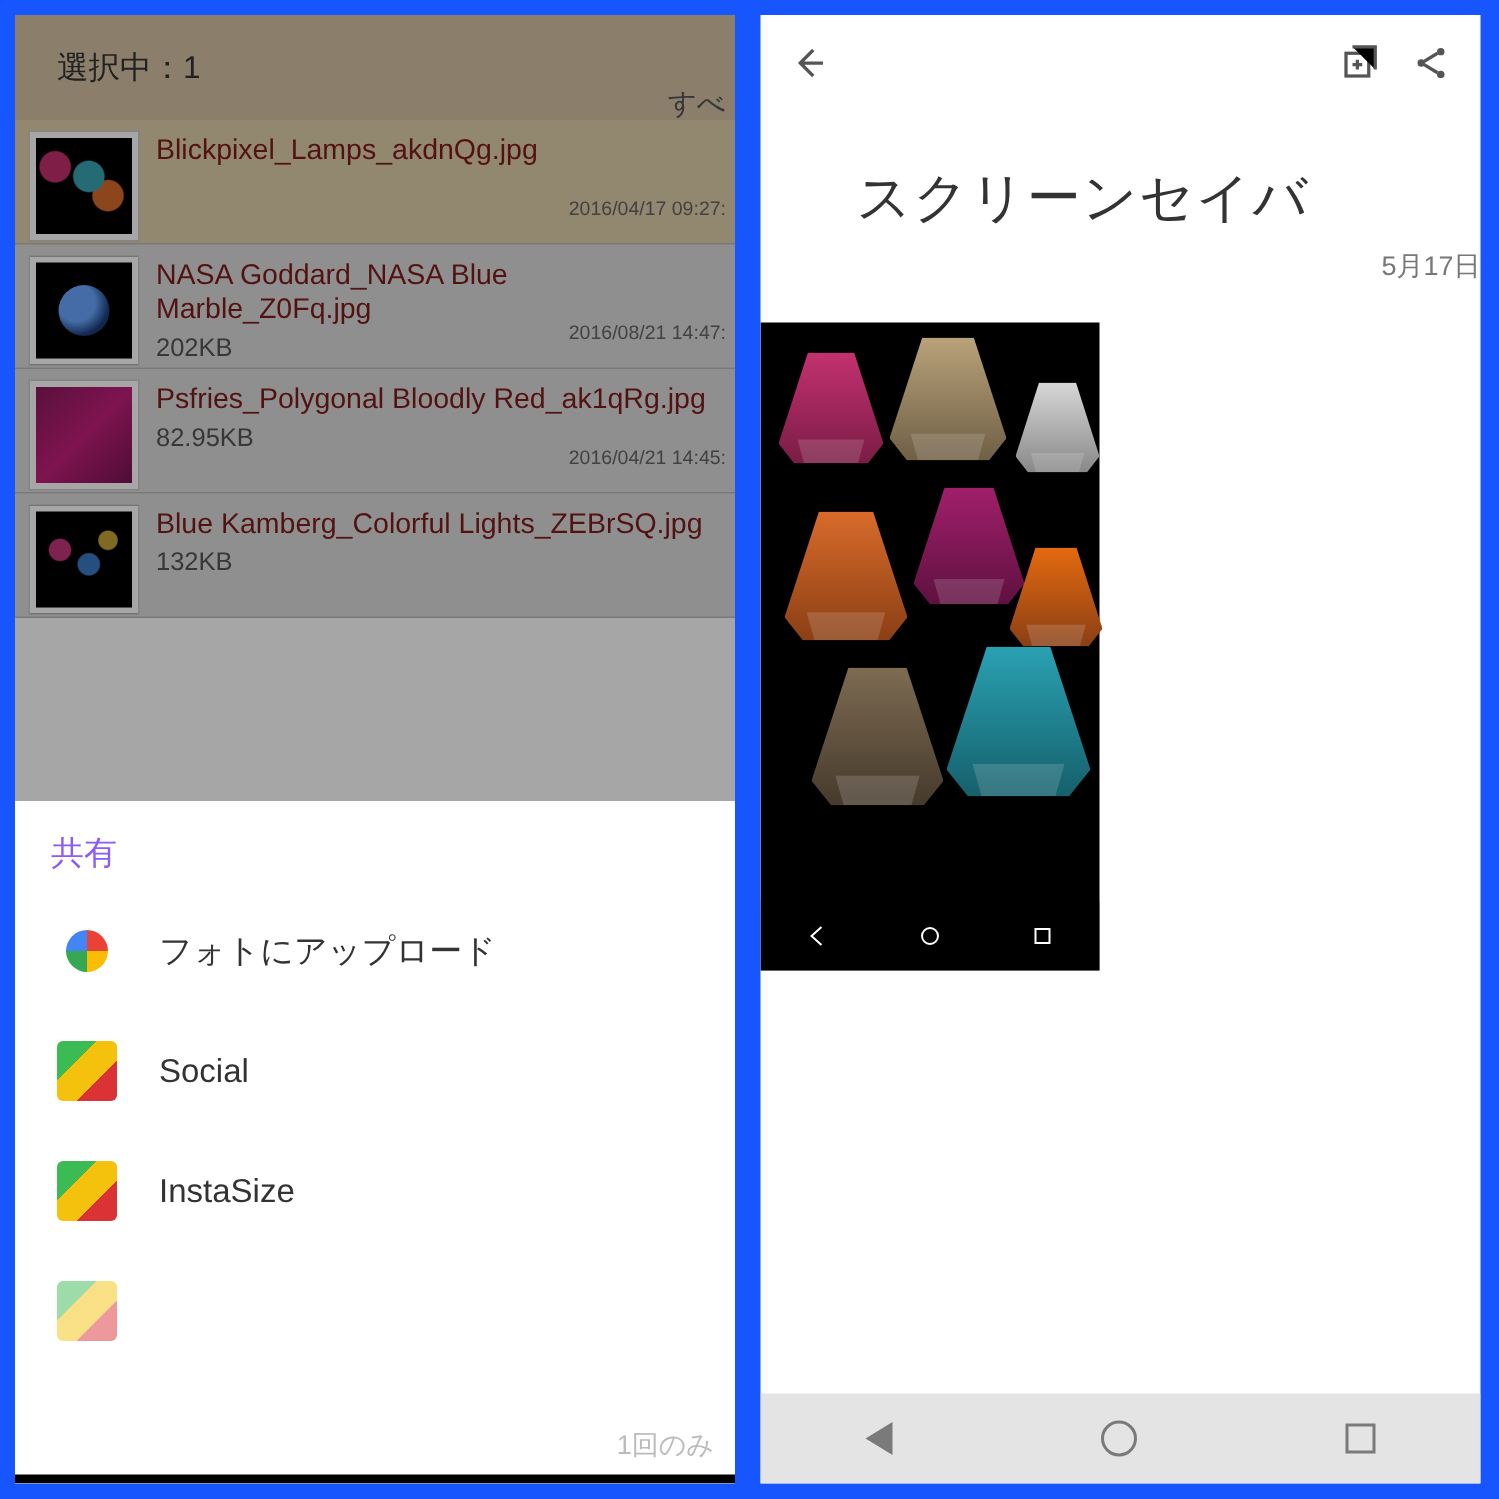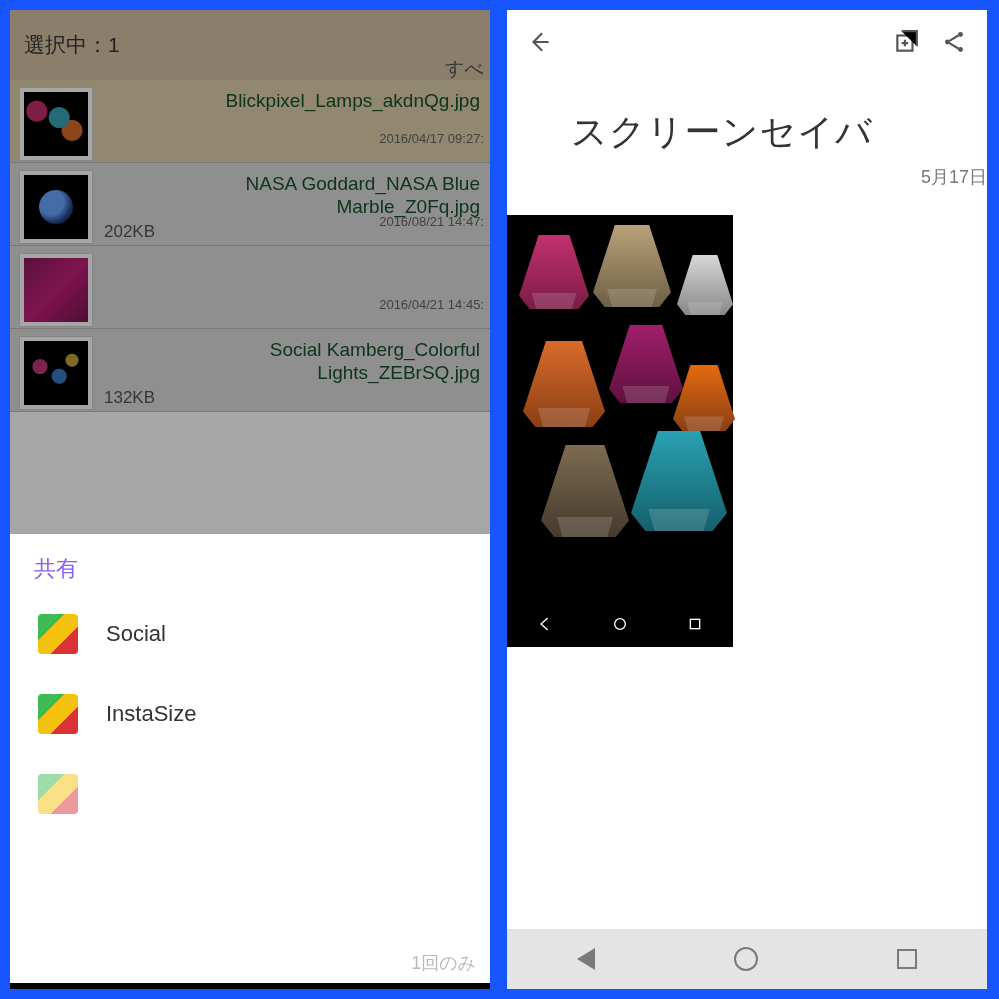--- a/index.html
+++ b/index.html
@@ -20,21 +20,21 @@
     width: 480px;
     height: 979px;
     background: #ffffff;
     overflow: hidden;
   }
   .left-header {
     height: 70px;
     background: #d6c4a7;
     display: flex;
     align-items: center;
-    padding: 0 14px;
+    padding: 0 28px;
     font-size: 21px;
     color: #333;
   }
   .left-header .sub { position: absolute; right: 6px; top: 46px; font-size: 19px; color:#555; }
   .file-list { background: #dcdcdc; }
   .file-row {
     display: flex;
     gap: 12px;
     padding: 8px 10px 2px 10px;
     border-bottom: 1px solid #bbb;
@@ -43,21 +43,21 @@
   .file-row.selected { background: #e0cfab; }
   .thumb {
     width: 72px; height: 72px;
     border: 4px solid #fff;
     box-shadow: 0 0 0 1px #ccc;
     background: #000;
     flex-shrink: 0;
     display:flex; align-items:center; justify-content:center;
   }
   .file-meta { flex: 1; padding-top:2px; }
-  .file-name { font-size: 19px; color:#14532d; line-height:1.2;text-align:right; }
+  .file-name { font-size: 19px; color:#7f1d1d; line-height:1.2; }
   .file-size { font-size: 17px; color:#555; margin-top:3px; }
   .file-date { position:absolute; right:6px; bottom:16px; font-size:13px; color:#666; }
 
   .dim-overlay {
     position:absolute;
     left:0; top:0; right:0;
     height: 524px;
     background: rgba(0,0,0,0.35);
     pointer-events:none;
   }
@@ -210,38 +210,46 @@
         </div>
       <div class="file-meta">
         <div class="file-name">NASA Goddard_NASA Blue Marble_Z0Fq.jpg</div>
         <div class="file-size">202KB</div>
       </div>
       <div class="file-date">2016/08/21 14:47:</div>
     </div>
 
     <div class="file-row">
       <div class="thumb poly"></div>
+      <div class="file-meta">
+        <div class="file-name">Psfries_Polygonal Bloodly Red_ak1qRg.jpg</div>
+        <div class="file-size">82.95KB</div>
+      </div>
       <div class="file-date">2016/04/21 14:45:</div>
     </div>
 
     <div class="file-row">
       <div class="thumb bokeh"></div>
       <div class="file-meta">
-        <div class="file-name">Social Kamberg_Colorful Lights_ZEBrSQ.jpg</div>
+        <div class="file-name">Blue Kamberg_Colorful Lights_ZEBrSQ.jpg</div>
         <div class="file-size">132KB</div>
       </div>
       <div class="file-date"></div>
     </div>
   </div>
 
   <div class="dim-overlay"></div>
 
   <div class="share-sheet">
     <div class="share-title">共有</div>
 
+    <div class="share-item">
+      <div class="share-icon photos-icon"></div>
+      <span>フォトにアップロード</span>
+    </div>
     <div class="share-item">
       <div class="share-icon app-icon"></div>
       <span>Social</span>
     </div>
     <div class="share-item">
       <div class="share-icon app-icon"></div>
       <span>InstaSize</span>
     </div>
     <div class="share-item" style="opacity:.5">
       <div class="share-icon app-icon"></div>

